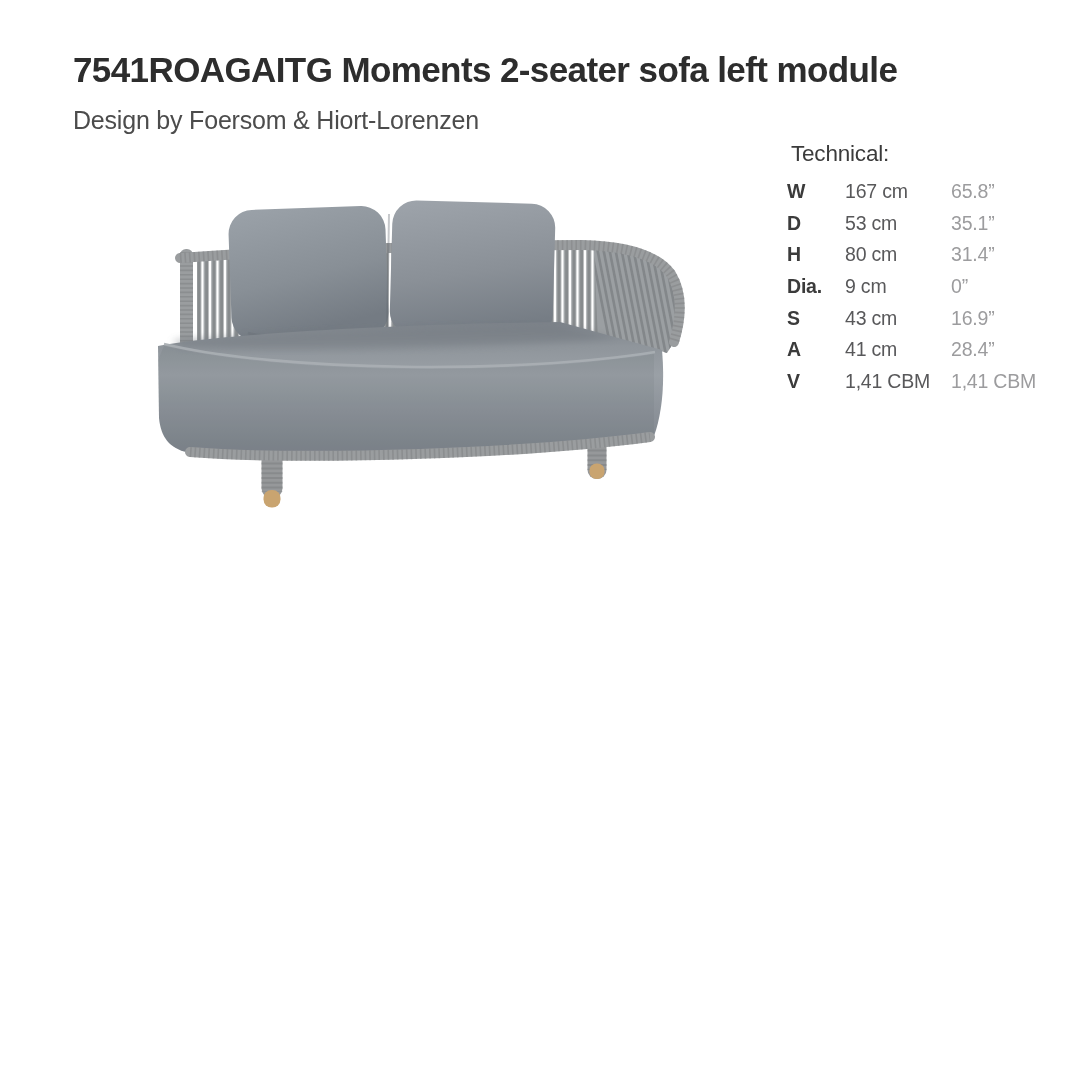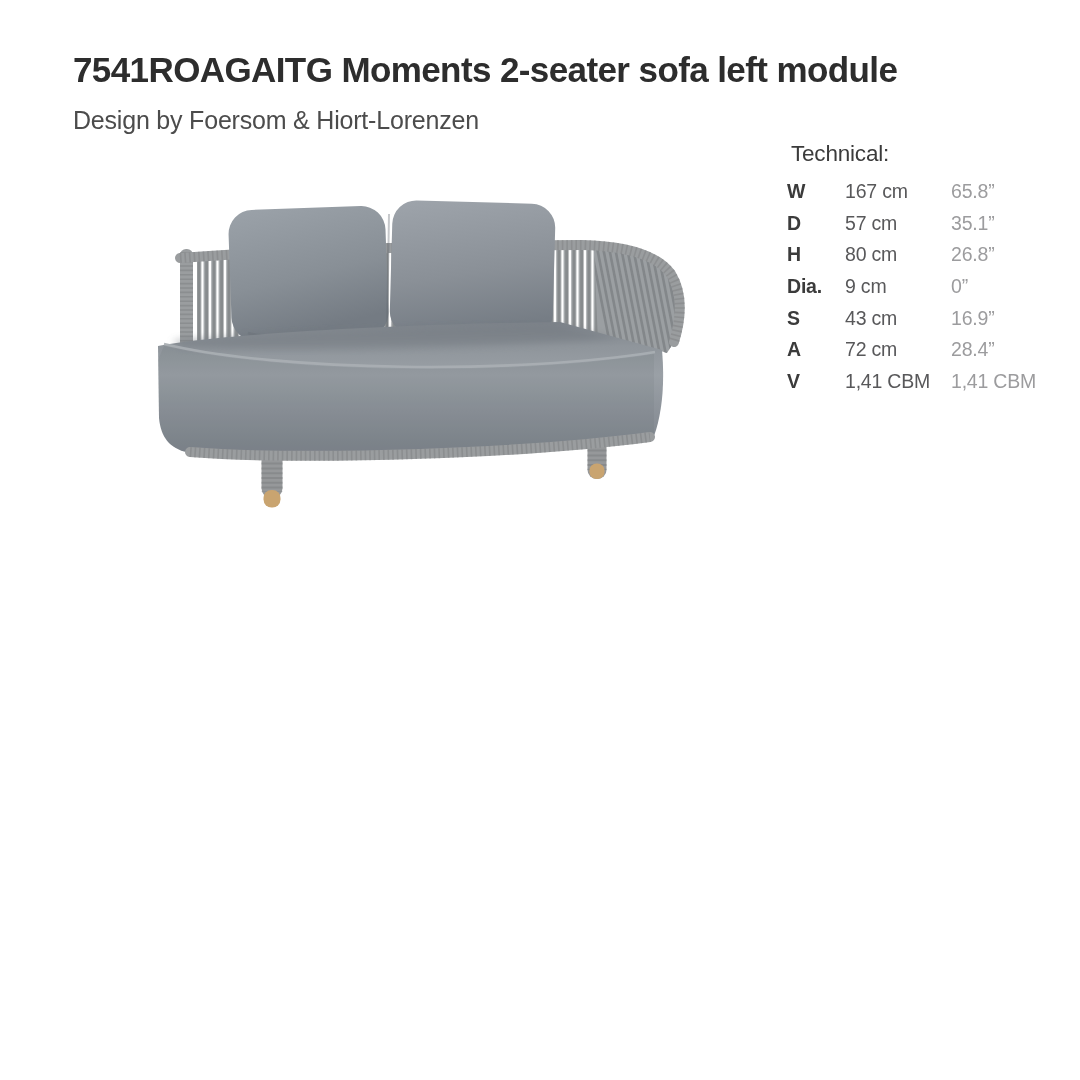--- a/index.html
+++ b/index.html
@@ -159,41 +159,41 @@
 <div class="tech">
   <div class="tech-heading">Technical:</div>
   <div class="spec-table">
     <div class="spec-row">
       <span class="spec-label">W</span>
       <span class="spec-metric">167 cm</span>
       <span class="spec-imperial">65.8”</span>
     </div>
     <div class="spec-row">
       <span class="spec-label">D</span>
-      <span class="spec-metric">57 cm</span>
+      <span class="spec-metric">53 cm</span>
       <span class="spec-imperial">35.1”</span>
     </div>
     <div class="spec-row">
       <span class="spec-label">H</span>
       <span class="spec-metric">80 cm</span>
-      <span class="spec-imperial">26.8”</span>
+      <span class="spec-imperial">31.4”</span>
     </div>
     <div class="spec-row">
       <span class="spec-label">Dia.</span>
       <span class="spec-metric">9 cm</span>
       <span class="spec-imperial">0”</span>
     </div>
     <div class="spec-row">
       <span class="spec-label">S</span>
       <span class="spec-metric">43 cm</span>
       <span class="spec-imperial">16.9”</span>
     </div>
     <div class="spec-row">
       <span class="spec-label">A</span>
-      <span class="spec-metric">72 cm</span>
+      <span class="spec-metric">41 cm</span>
       <span class="spec-imperial">28.4”</span>
     </div>
     <div class="spec-row">
       <span class="spec-label">V</span>
       <span class="spec-metric">1,41 CBM</span>
       <span class="spec-imperial">1,41 CBM</span>
     </div>
   </div>
 </div>
 

